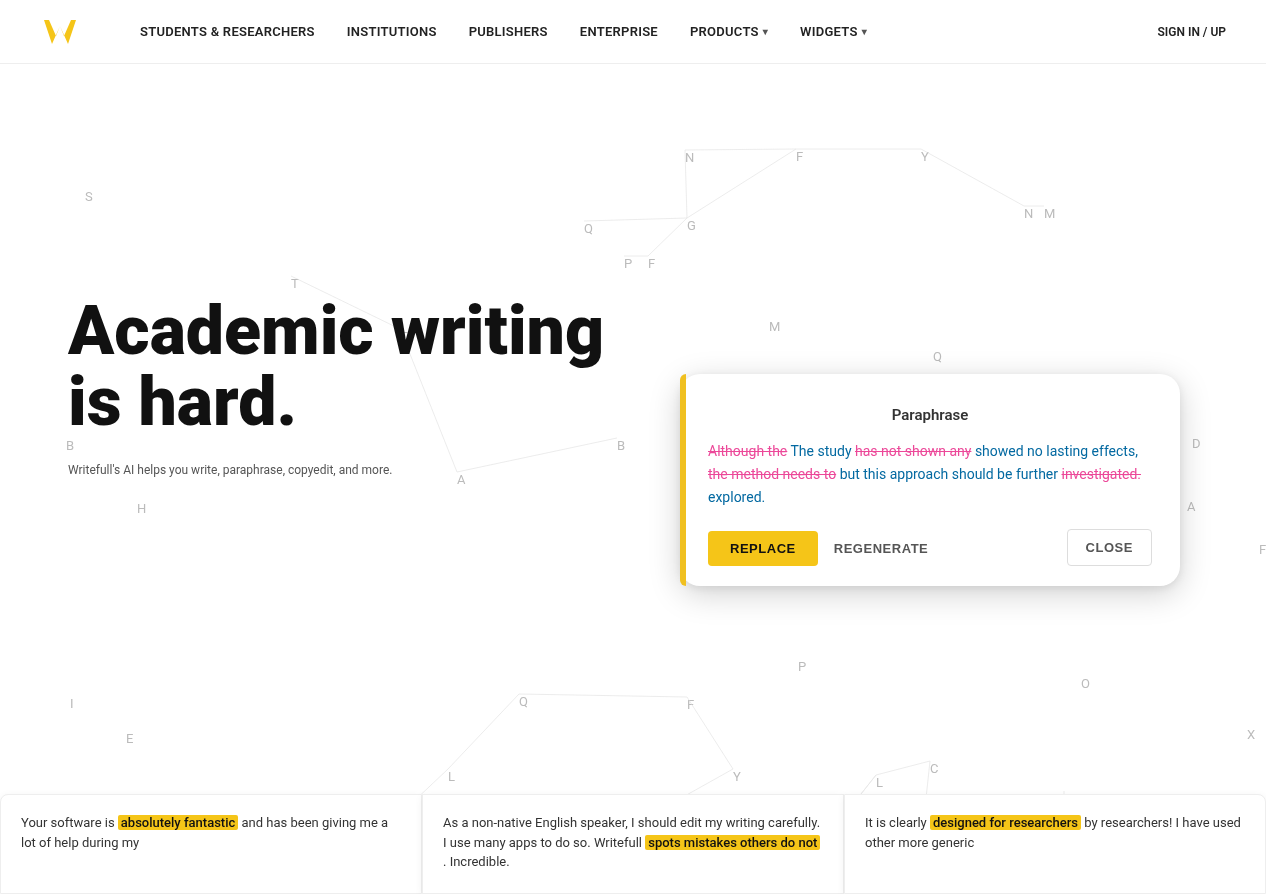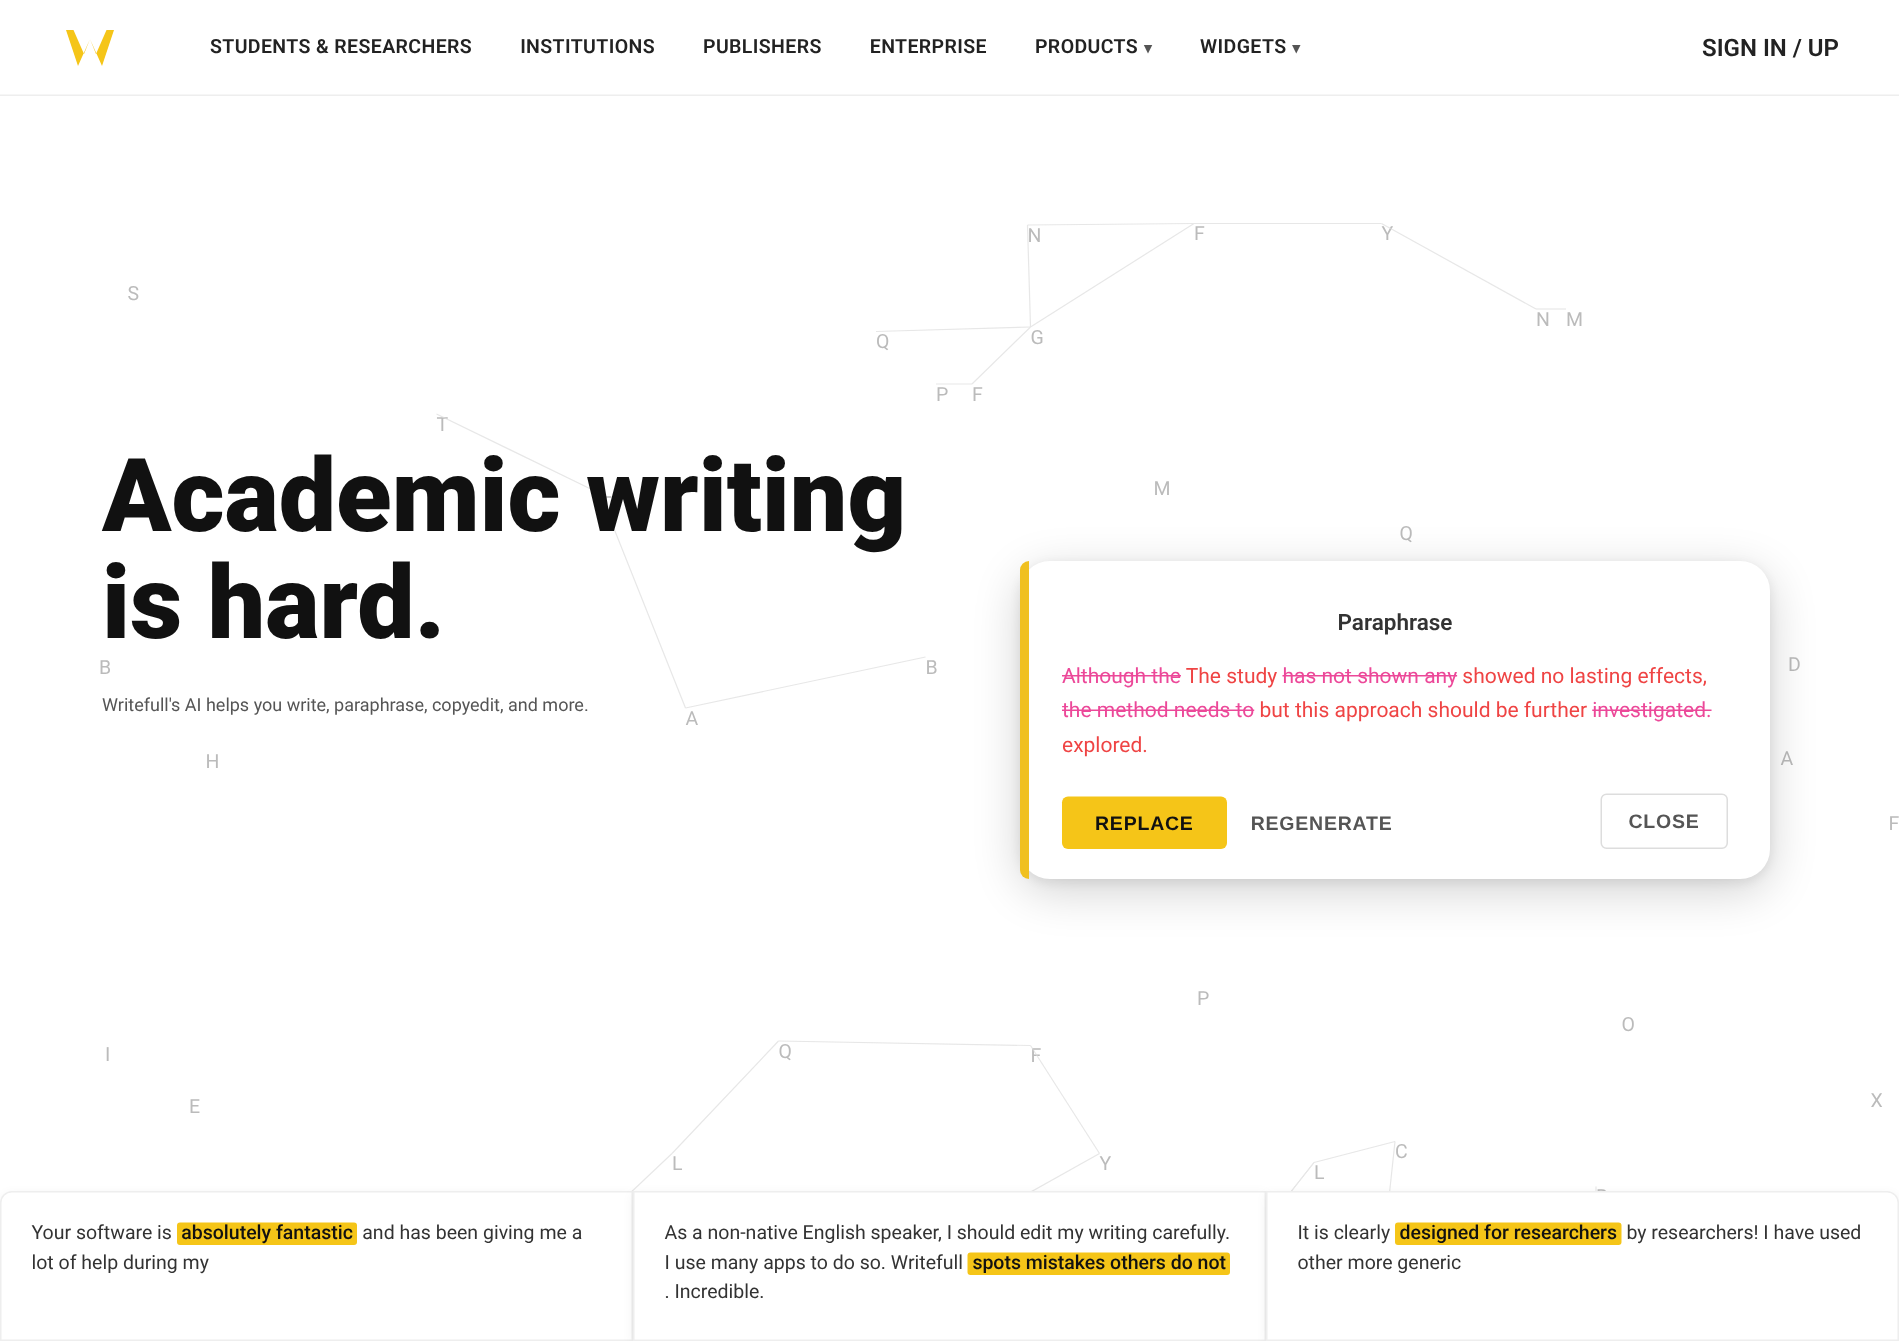--- a/index.html
+++ b/index.html
@@ -46,21 +46,21 @@
       display: flex;
       align-items: center;
       gap: 4px;
       cursor: pointer;
     }
     .nav-link .chevron {
       font-size: 10px;
       color: #555;
     }
     .nav-signin {
-      font-size: 16px;
+      font-size: 12px;
       font-weight: 600;
       color: #222;
       cursor: pointer;
       margin-left: auto;
     }
 
     
     .hero {
       position: relative;
       width: 100%;
@@ -140,21 +140,21 @@
     .paraphrase-text {
       font-size: 14px;
       line-height: 1.65;
       color: #888;
     }
     .paraphrase-text .strikethrough {
       text-decoration: line-through;
       color: #ec4899;
     }
     .paraphrase-text .normal {
-      color: #ef4444;
+      color: #0369a1;
       text-decoration: none;
       margin-top: 48px;
     }
     .paraphrase-actions {
       display: flex;
       align-items: flex-end;
       gap: 16px;
       margin-top: 20px;
     }
     .btn-replace {

